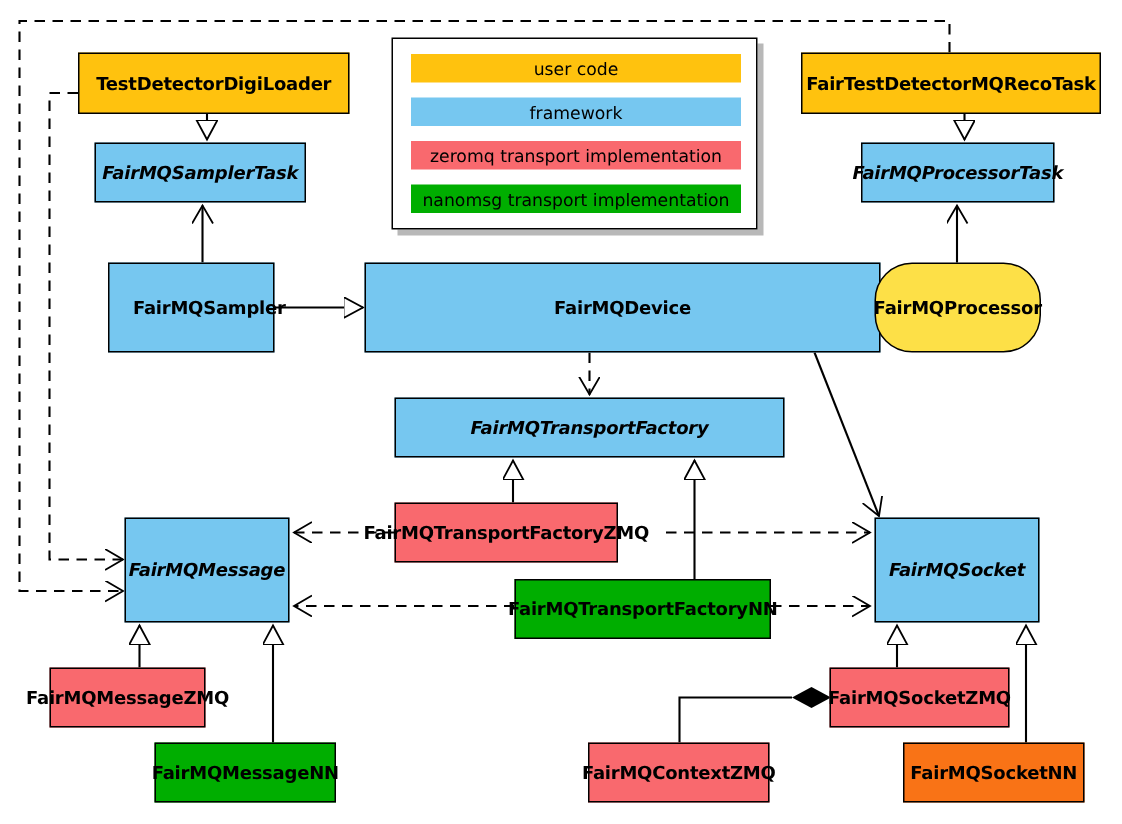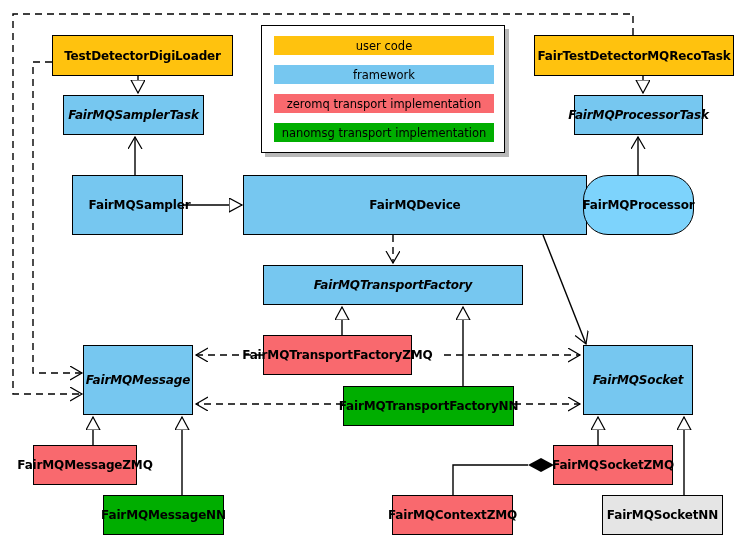--- a/index.html
+++ b/index.html
@@ -115,41 +115,41 @@
   <div class="node" style="left: 534px; top: 35px; width: 200px; height: 41px; background-color: rgb(255, 194, 14);">FairTestDetectorMQRecoTask</div>
 
   <div class="node abstract" style="left: 63px; top: 95px; width: 141px; height: 40px; background-color: rgb(118, 199, 240);">FairMQSamplerTask</div>
 
   <div class="node abstract" style="left: 574px; top: 95px; width: 129px; height: 40px; background-color: rgb(118, 199, 240);">FairMQProcessorTask</div>
 
   <div class="node" style="left: 72px; top: 175px; width: 111px; height: 60px; background-color: rgb(118, 199, 240); padding-left: 24px;">FairMQSampler</div>
 
   <div class="node" style="left: 243px; top: 175px; width: 344px; height: 60px; background-color: rgb(118, 199, 240);">FairMQDevice</div>
 
-  <div class="node" style="left: 583px; top: 175px; width: 111px; height: 60px; background-color: #7dd3fc; border-radius: 25px;">FairMQProcessor</div>
+  <div class="node" style="left: 583px; top: 175px; width: 111px; height: 60px; background-color: #fde047; border-radius: 25px;">FairMQProcessor</div>
 
   <div class="node abstract" style="left: 263px; top: 265px; width: 260px; height: 40px; background-color: rgb(118, 199, 240);">FairMQTransportFactory</div>
 
   <div class="node" style="left: 263px; top: 335px; width: 149px; height: 40px; background-color: rgb(249, 105, 110);">FairMQTransportFactoryZMQ</div>
 
   <div class="node" style="left: 343px; top: 386px; width: 171px; height: 40px; background-color: rgb(0, 174, 0);">FairMQTransportFactoryNN</div>
 
   <div class="node abstract" style="left: 83px; top: 345px; width: 110px; height: 70px; background-color: rgb(118, 199, 240);">FairMQMessage</div>
 
   <div class="node abstract" style="left: 583px; top: 345px; width: 110px; height: 70px; background-color: rgb(118, 199, 240);">FairMQSocket</div>
 
   <div class="node" style="left: 33px; top: 445px; width: 104px; height: 40px; background-color: rgb(249, 105, 110);">FairMQMessageZMQ</div>
 
   <div class="node" style="left: 103px; top: 495px; width: 121px; height: 40px; background-color: rgb(0, 174, 0);">FairMQMessageNN</div>
 
   <div class="node" style="left: 392px; top: 495px; width: 121px; height: 40px; background-color: rgb(249, 105, 110);">FairMQContextZMQ</div>
 
   <div class="node" style="left: 553px; top: 445px; width: 120px; height: 40px; background-color: rgb(249, 105, 110);">FairMQSocketZMQ</div>
 
-  <div class="node" style="left: 602px; top: 495px; width: 121px; height: 40px; background-color: #e5e5e5;">FairMQSocketNN</div>
+  <div class="node" style="left: 602px; top: 495px; width: 121px; height: 40px; background-color: #f97316;">FairMQSocketNN</div>
 
   <div class="legend" style="left:261px;top:25px;width:244px;height:128px">
     <div class="legend-bar" style="background-color: rgb(255, 194, 14);">user code</div>
     <div class="legend-bar" style="background-color: rgb(118, 199, 240);">framework</div>
     <div class="legend-bar" style="background-color: rgb(249, 105, 110);">zeromq transport implementation</div>
     <div class="legend-bar" style="background-color: rgb(0, 174, 0);">nanomsg transport implementation</div>
   </div>
 
 </div>
 

